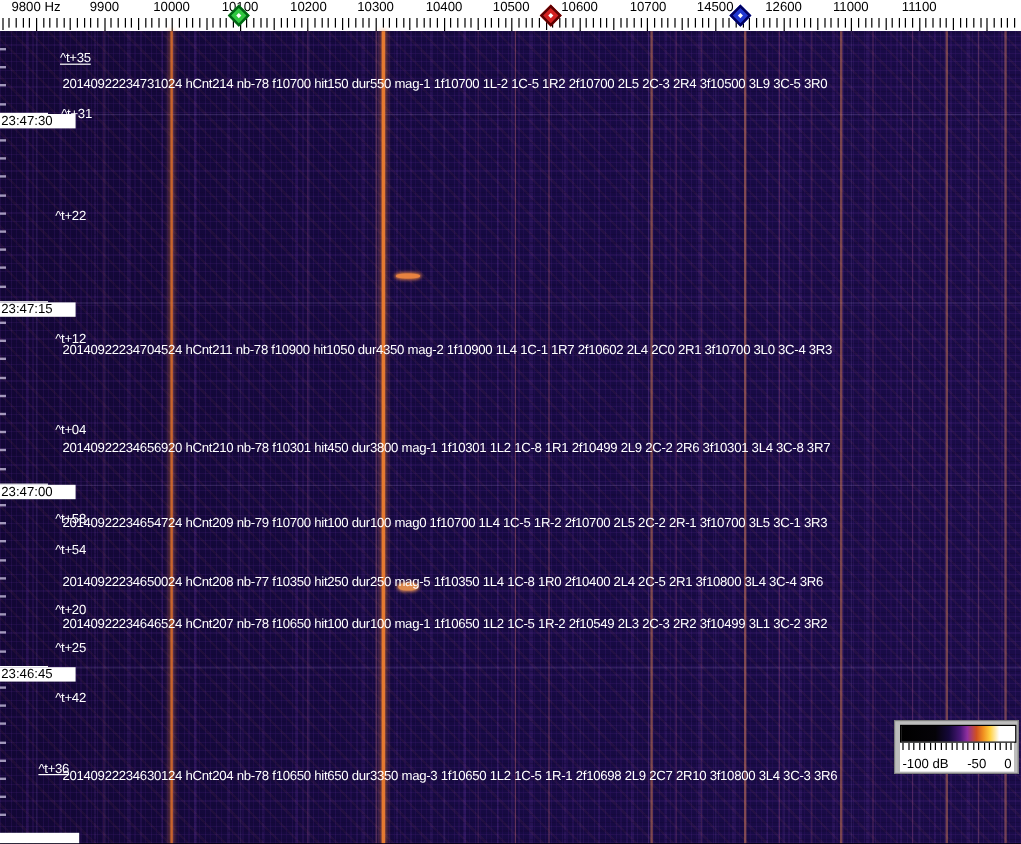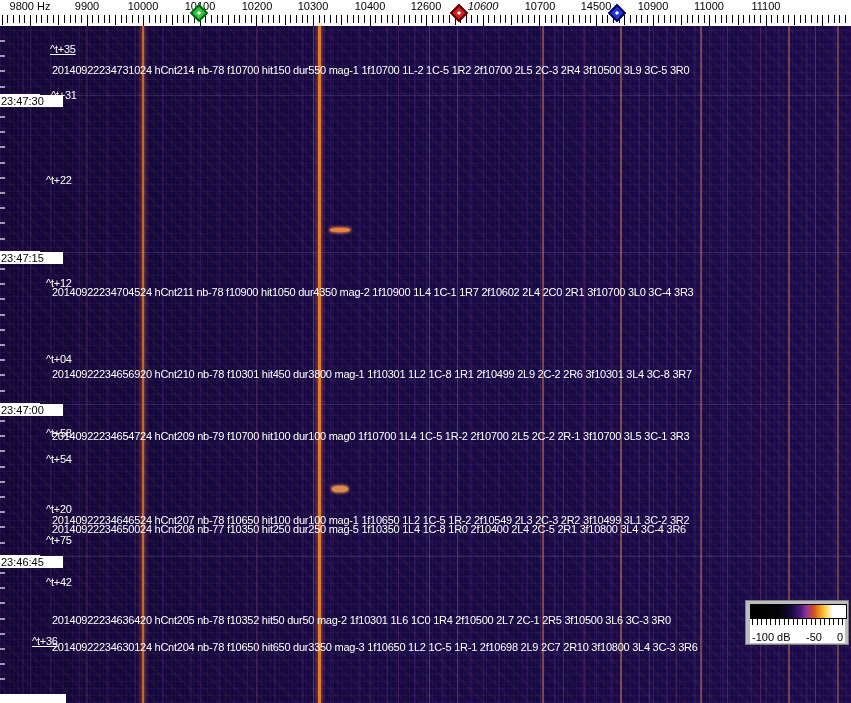--- a/index.html
+++ b/index.html
@@ -202,25 +202,25 @@
       <div class="tick" style="left: 833.72px; height: 8px;"></div>
       <div class="tick" style="left: 839.38px; height: 8px;"></div>
       <div class="tick" style="left: 845.04px; height: 8px;"></div>
       <div class="flabel" style="left: 30px;">9800 Hz</div>
       <div class="flabel" style="left: 87px;">9900</div>
       <div class="flabel" style="left: 143px;">10000</div>
       <div class="flabel" style="left: 200px;">10100</div>
       <div class="flabel" style="left: 257px;">10200</div>
       <div class="flabel" style="left: 313px;">10300</div>
       <div class="flabel" style="left: 370px;">10400</div>
-      <div class="flabel" style="left: 426px;">12600</div>
-      <div class="flabel" style="left: 483px; font-style: italic;">10600</div>
+      <div class="flabel" style="left: 426px;">10500</div>
+      <div class="flabel" style="left: 483px;">10600</div>
       <div class="flabel" style="left: 540px;">10700</div>
       <div class="flabel" style="left: 596px;">14500</div>
-      <div class="flabel" style="left: 653px;">10900</div>
+      <div class="flabel" style="left: 653px;">12600</div>
       <div class="flabel" style="left: 709px;">11000</div>
       <div class="flabel" style="left: 766px;">11100</div>
       <div class="diamond" style="left: 199px; top: 13px; background: rgb(48, 200, 64); border-color: rgb(0, 100, 20);">
         <i></i>
       </div>
       <div class="diamond" style="left: 459px; top: 13px; background: rgb(212, 32, 32); border-color: rgb(92, 0, 0);">
         <i></i>
       </div>
       <div class="diamond" style="left: 617px; top: 13px; background: rgb(32, 56, 208); border-color: rgb(0, 0, 96);">
         <i></i>
@@ -325,26 +325,25 @@
       <div class="det-line" style="left: 52px; top: 38px;">20140922234731024 hCnt214 nb-78 f10700 hit150 dur550 mag-1 1f10700 1L-2 1C-5 1R2 2f10700 2L5 2C-3 2R4 3f10500 3L9 3C-5 3R0</div>
       <div class="det-marker" style="left: 51px; top: 63px;">^t+31</div>
       <div class="det-marker" style="left: 46px; top: 148px;">^t+22</div>
       <div class="det-marker" style="left: 46px; top: 251px;">^t+12</div>
       <div class="det-line" style="left: 52px; top: 260px;">20140922234704524 hCnt211 nb-78 f10900 hit1050 dur4350 mag-2 1f10900 1L4 1C-1 1R7 2f10602 2L4 2C0 2R1 3f10700 3L0 3C-4 3R3</div>
       <div class="det-marker" style="left: 46px; top: 327px;">^t+04</div>
       <div class="det-line" style="left: 52px; top: 342px;">20140922234656920 hCnt210 nb-78 f10301 hit450 dur3800 mag-1 1f10301 1L2 1C-8 1R1 2f10499 2L9 2C-2 2R6 3f10301 3L4 3C-8 3R7</div>
       <div class="det-marker" style="left: 46px; top: 401px;">^t+58</div>
       <div class="det-line" style="left: 52px; top: 404px;">20140922234654724 hCnt209 nb-79 f10700 hit100 dur100 mag0 1f10700 1L4 1C-5 1R-2 2f10700 2L5 2C-2 2R-1 3f10700 3L5 3C-1 3R3</div>
       <div class="det-marker" style="left: 46px; top: 427px;">^t+54</div>
-      <div class="det-line" style="left: 52px; top: 453px; margin-top: 44px;">20140922234650024 hCnt208 nb-77 f10350 hit250 dur250 mag-5 1f10350 1L4 1C-8 1R0 2f10400 2L4 2C-5 2R1 3f10800 3L4 3C-4 3R6</div>
+      <div class="det-line" style="left: 52px; top: 453px;">20140922234650024 hCnt208 nb-77 f10350 hit250 dur250 mag-5 1f10350 1L4 1C-8 1R0 2f10400 2L4 2C-5 2R1 3f10800 3L4 3C-4 3R6</div>
       <div class="det-marker" style="left: 46px; top: 477px;">^t+20</div>
       <div class="det-line" style="left: 52px; top: 488px;">20140922234646524 hCnt207 nb-78 f10650 hit100 dur100 mag-1 1f10650 1L2 1C-5 1R-2 2f10549 2L3 2C-3 2R2 3f10499 3L1 3C-2 3R2</div>
-      <div class="det-marker" style="left: 46px; top: 508px;">^t+75</div>
+      <div class="det-marker" style="left: 46px; top: 508px;">^t+25</div>
       <div class="det-marker" style="left: 46px; top: 550px;">^t+42</div>
-      <div class="det-line" style="left: 52px; top: 588px;">20140922234636420 hCnt205 nb-78 f10352 hit50 dur50 mag-2 1f10301 1L6 1C0 1R4 2f10500 2L7 2C-1 2R5 3f10500 3L6 3C-3 3R0</div>
       <div class="det-marker" style="left: 32px; top: 609px; text-decoration: underline;">^t+36</div>
       <div class="det-line" style="left: 52px; top: 615px;">20140922234630124 hCnt204 nb-78 f10650 hit650 dur3350 mag-3 1f10650 1L2 1C-5 1R-1 2f10698 2L9 2C7 2R10 3f10800 3L4 3C-3 3R6</div>
     </div>
 
   <div id="legend">
     <div id="legend-bar"></div>
     <div id="legend-ruler">
       <span class="lglabel" style="left:2px">-100 dB</span>
       <span class="lglabel" style="left:56px">-50</span>
       <span class="lglabel" style="right:2px">0</span>

